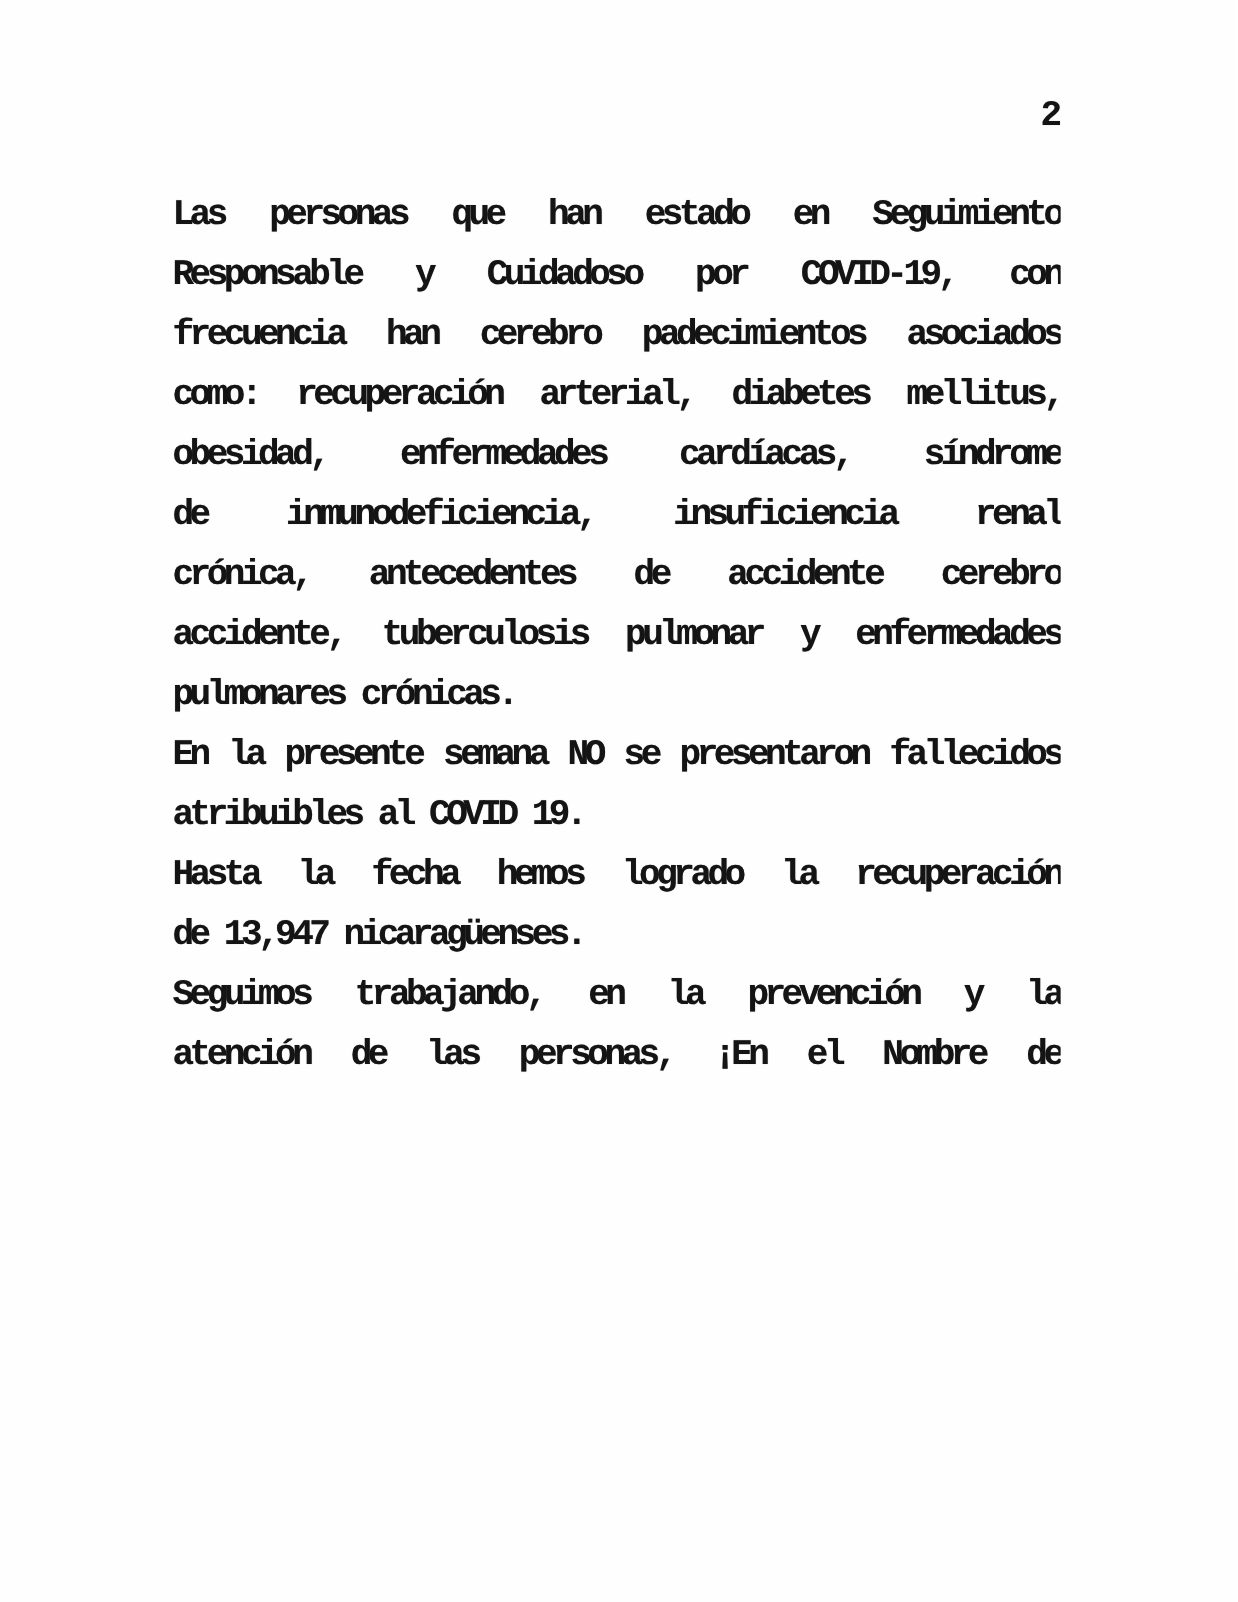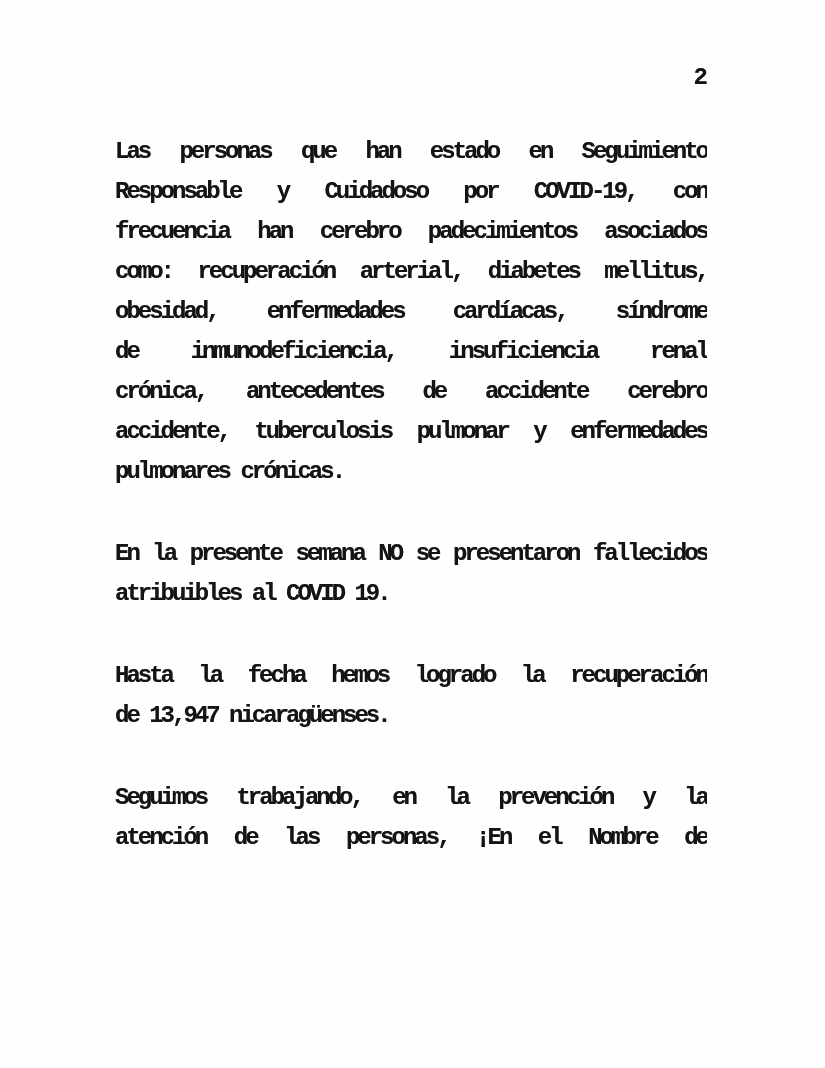--- a/index.html
+++ b/index.html
@@ -24,22 +24,22 @@
     font-weight: bold;
     line-height: 40px;
     letter-spacing: -1px;
     text-shadow: 0 0 0.5px rgba(20,20,20,0.55);
   }
   .content {
     position: absolute;
     left: 115px; top: 120px;
     width: 592px;
   }
-  .paragraph { margin-top: 42px; }
-  .paragraph:first-child { margin-top: 12px; }
+  .paragraph { }
+  .paragraph:first-child { margin-top: 4px; }
   .line {
     font-size: 24px;
     font-weight: bold;
     line-height: 40px;
     height: 40px;
     letter-spacing: -3px;
     text-align: justify;
     text-align-last: justify;
     text-shadow: 0 0 0.5px rgba(20,20,20,0.55);
     overflow: hidden;

